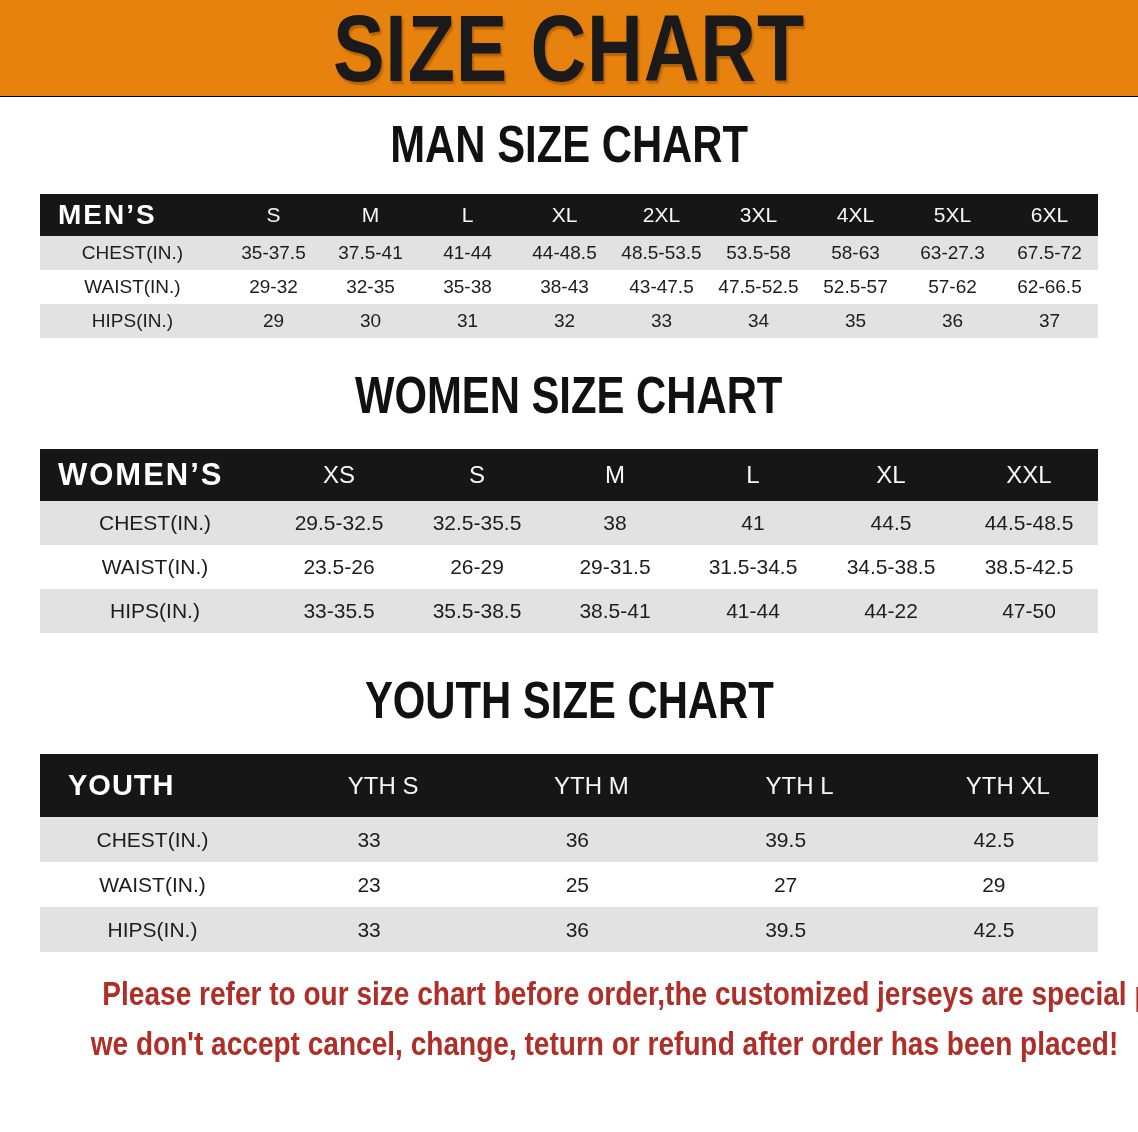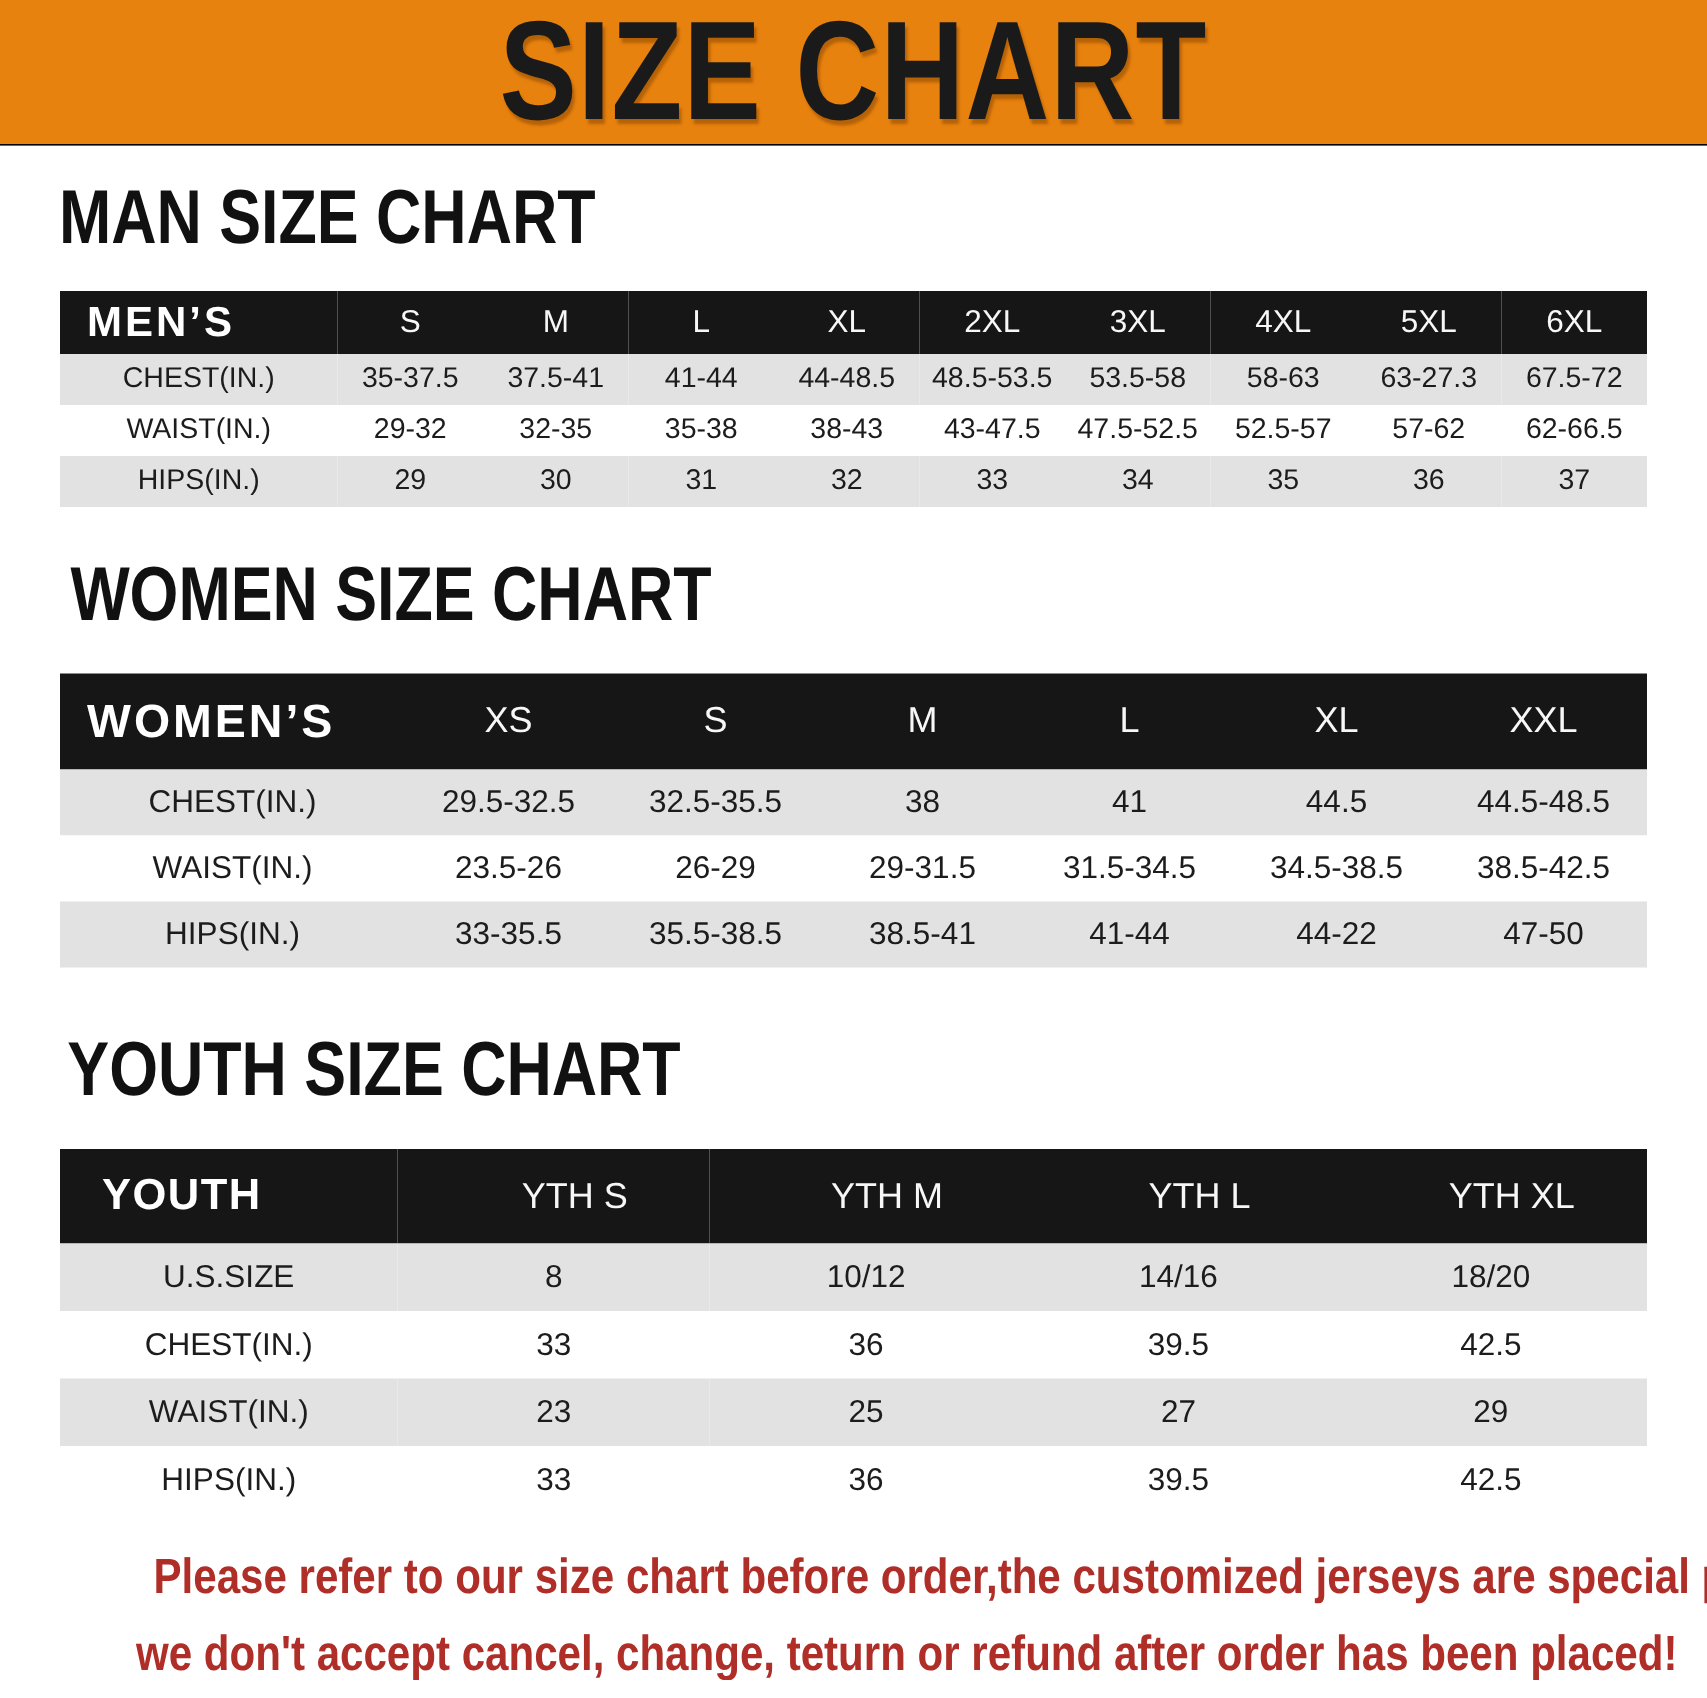--- a/index.html
+++ b/index.html
@@ -21,21 +21,21 @@
     display:inline-block;
     font-size:92px;font-weight:bold;color:#1a1a1a;
     letter-spacing:1px;line-height:1;
     transform:scaleX(0.84) scaleY(1.02);
     transform-origin:center;
     text-shadow:2px 3px 2px rgba(120,60,0,.45);
     white-space:nowrap;
   }
   
   .section-title{
-    text-align:left;
+    text-align:center;
     margin:0;
     height:52px;line-height:52px;
   }
   .section-title span{
     display:inline-block;
     font-size:51px;font-weight:bold;color:#111;
     transform:scaleX(0.82);transform-origin:center;
     letter-spacing:0px;white-space:nowrap;
   }
   #title-men{margin-top:22px;}
@@ -56,21 +56,21 @@
     color:#f7f7f7;font-weight:normal;
     text-align:center;vertical-align:middle;
     padding:0;white-space:nowrap;
   }
   .size-table th.corner{
     color:#ffffff;font-weight:bold;text-align:left;
     padding-left:18px;letter-spacing:2px;
   }
   #table-men th{height:42px;font-size:21px;}
   #table-men th.corner{font-size:28px;}
-  #table-women th{height:64px;font-size:24px;}
+  #table-women th{height:52px;font-size:24px;}
   #table-women th.corner{font-size:31px;}
   #table-youth th{height:63px;font-size:24px;padding-left:28px;}
   #table-youth th.corner{font-size:29px;letter-spacing:1px;}
   .size-table td{
     text-align:center;vertical-align:middle;
     color:#1c1c1c;padding:0;white-space:nowrap;
   }
   #table-men td{height:34px;font-size:19px;}
   #table-women td{height:44px;font-size:21px;}
   #table-youth td{height:45px;font-size:21px;}
@@ -223,27 +223,20 @@
       <tr>
     <th class="corner">YOUTH</th>
   <th>YTH S</th>
         <th>YTH M</th>
         <th>YTH L</th>
         <th>YTH XL</th>
       </tr>
     </thead>
   <tbody>
       <tr>
-        <td class="row-label">U.S.SIZE</td>
-        <td>8</td>
-        <td>10/12</td>
-        <td>14/16</td>
-        <td>18/20</td>
-      </tr>
-      <tr>
         <td class="row-label">CHEST(IN.)</td>
         <td>33</td>
         <td>36</td>
         <td>39.5</td>
         <td>42.5</td>
       </tr>
       <tr>
         <td class="row-label">WAIST(IN.)</td>
         <td>23</td>
         <td>25</td>

